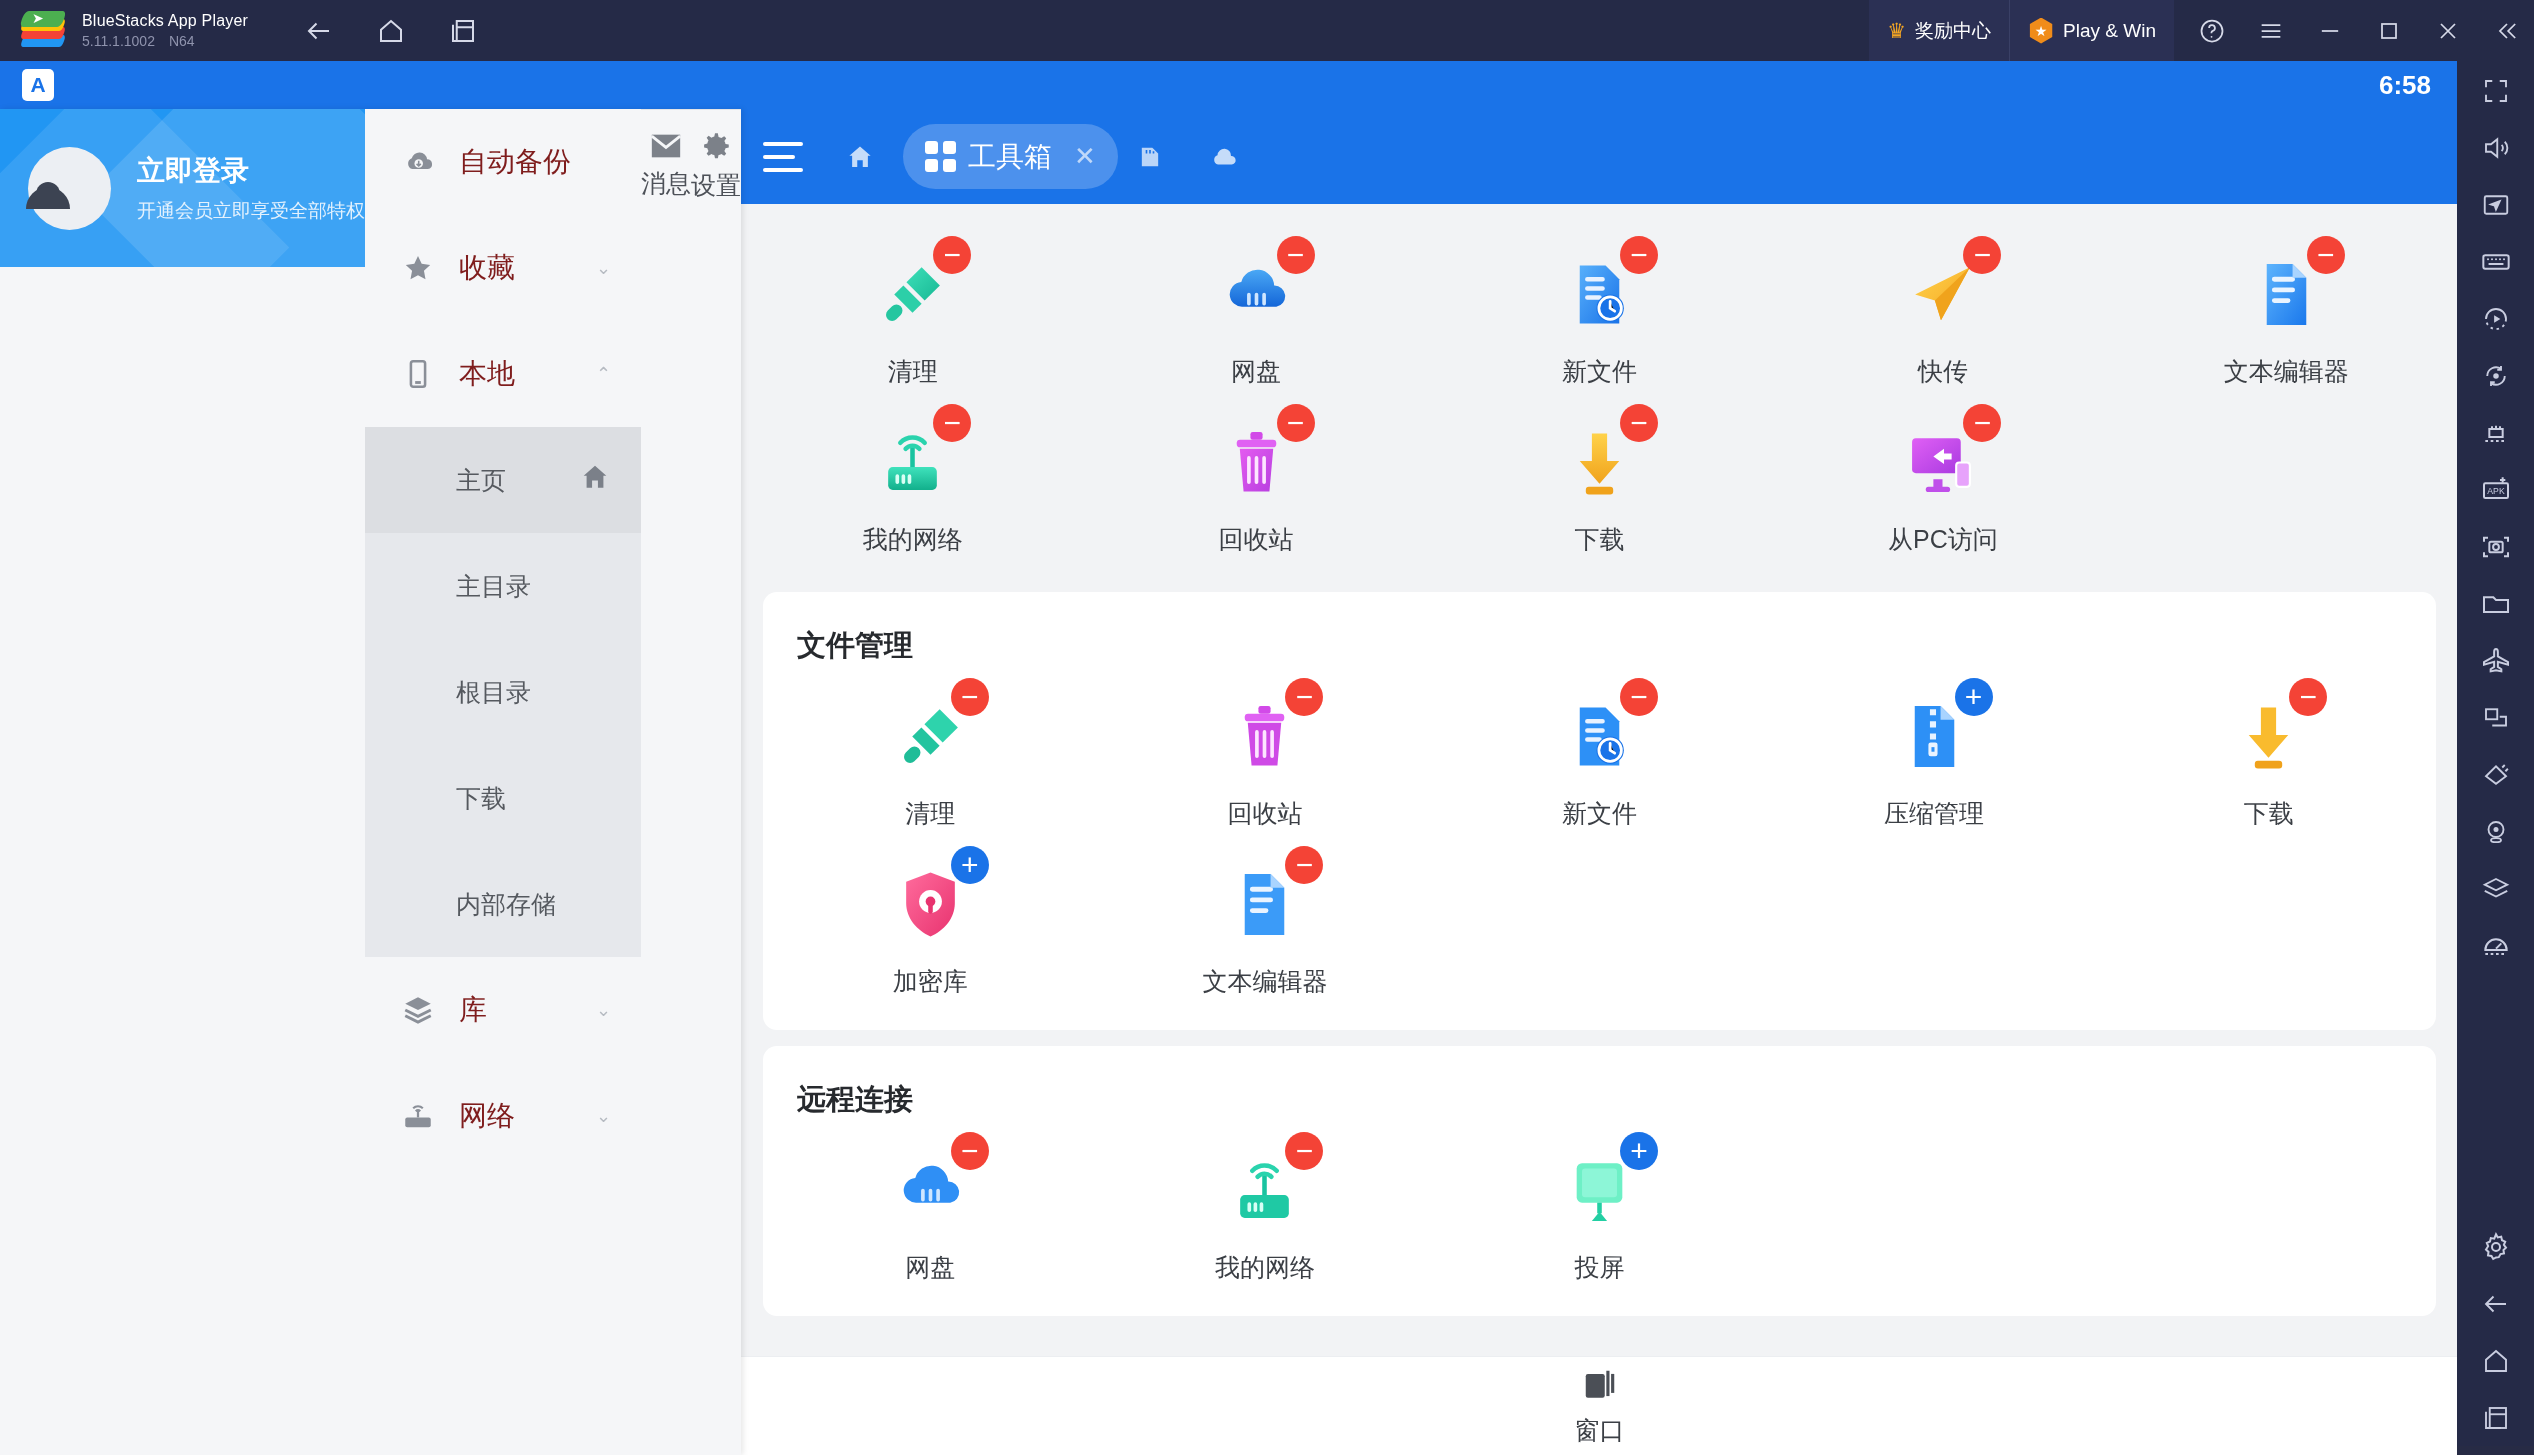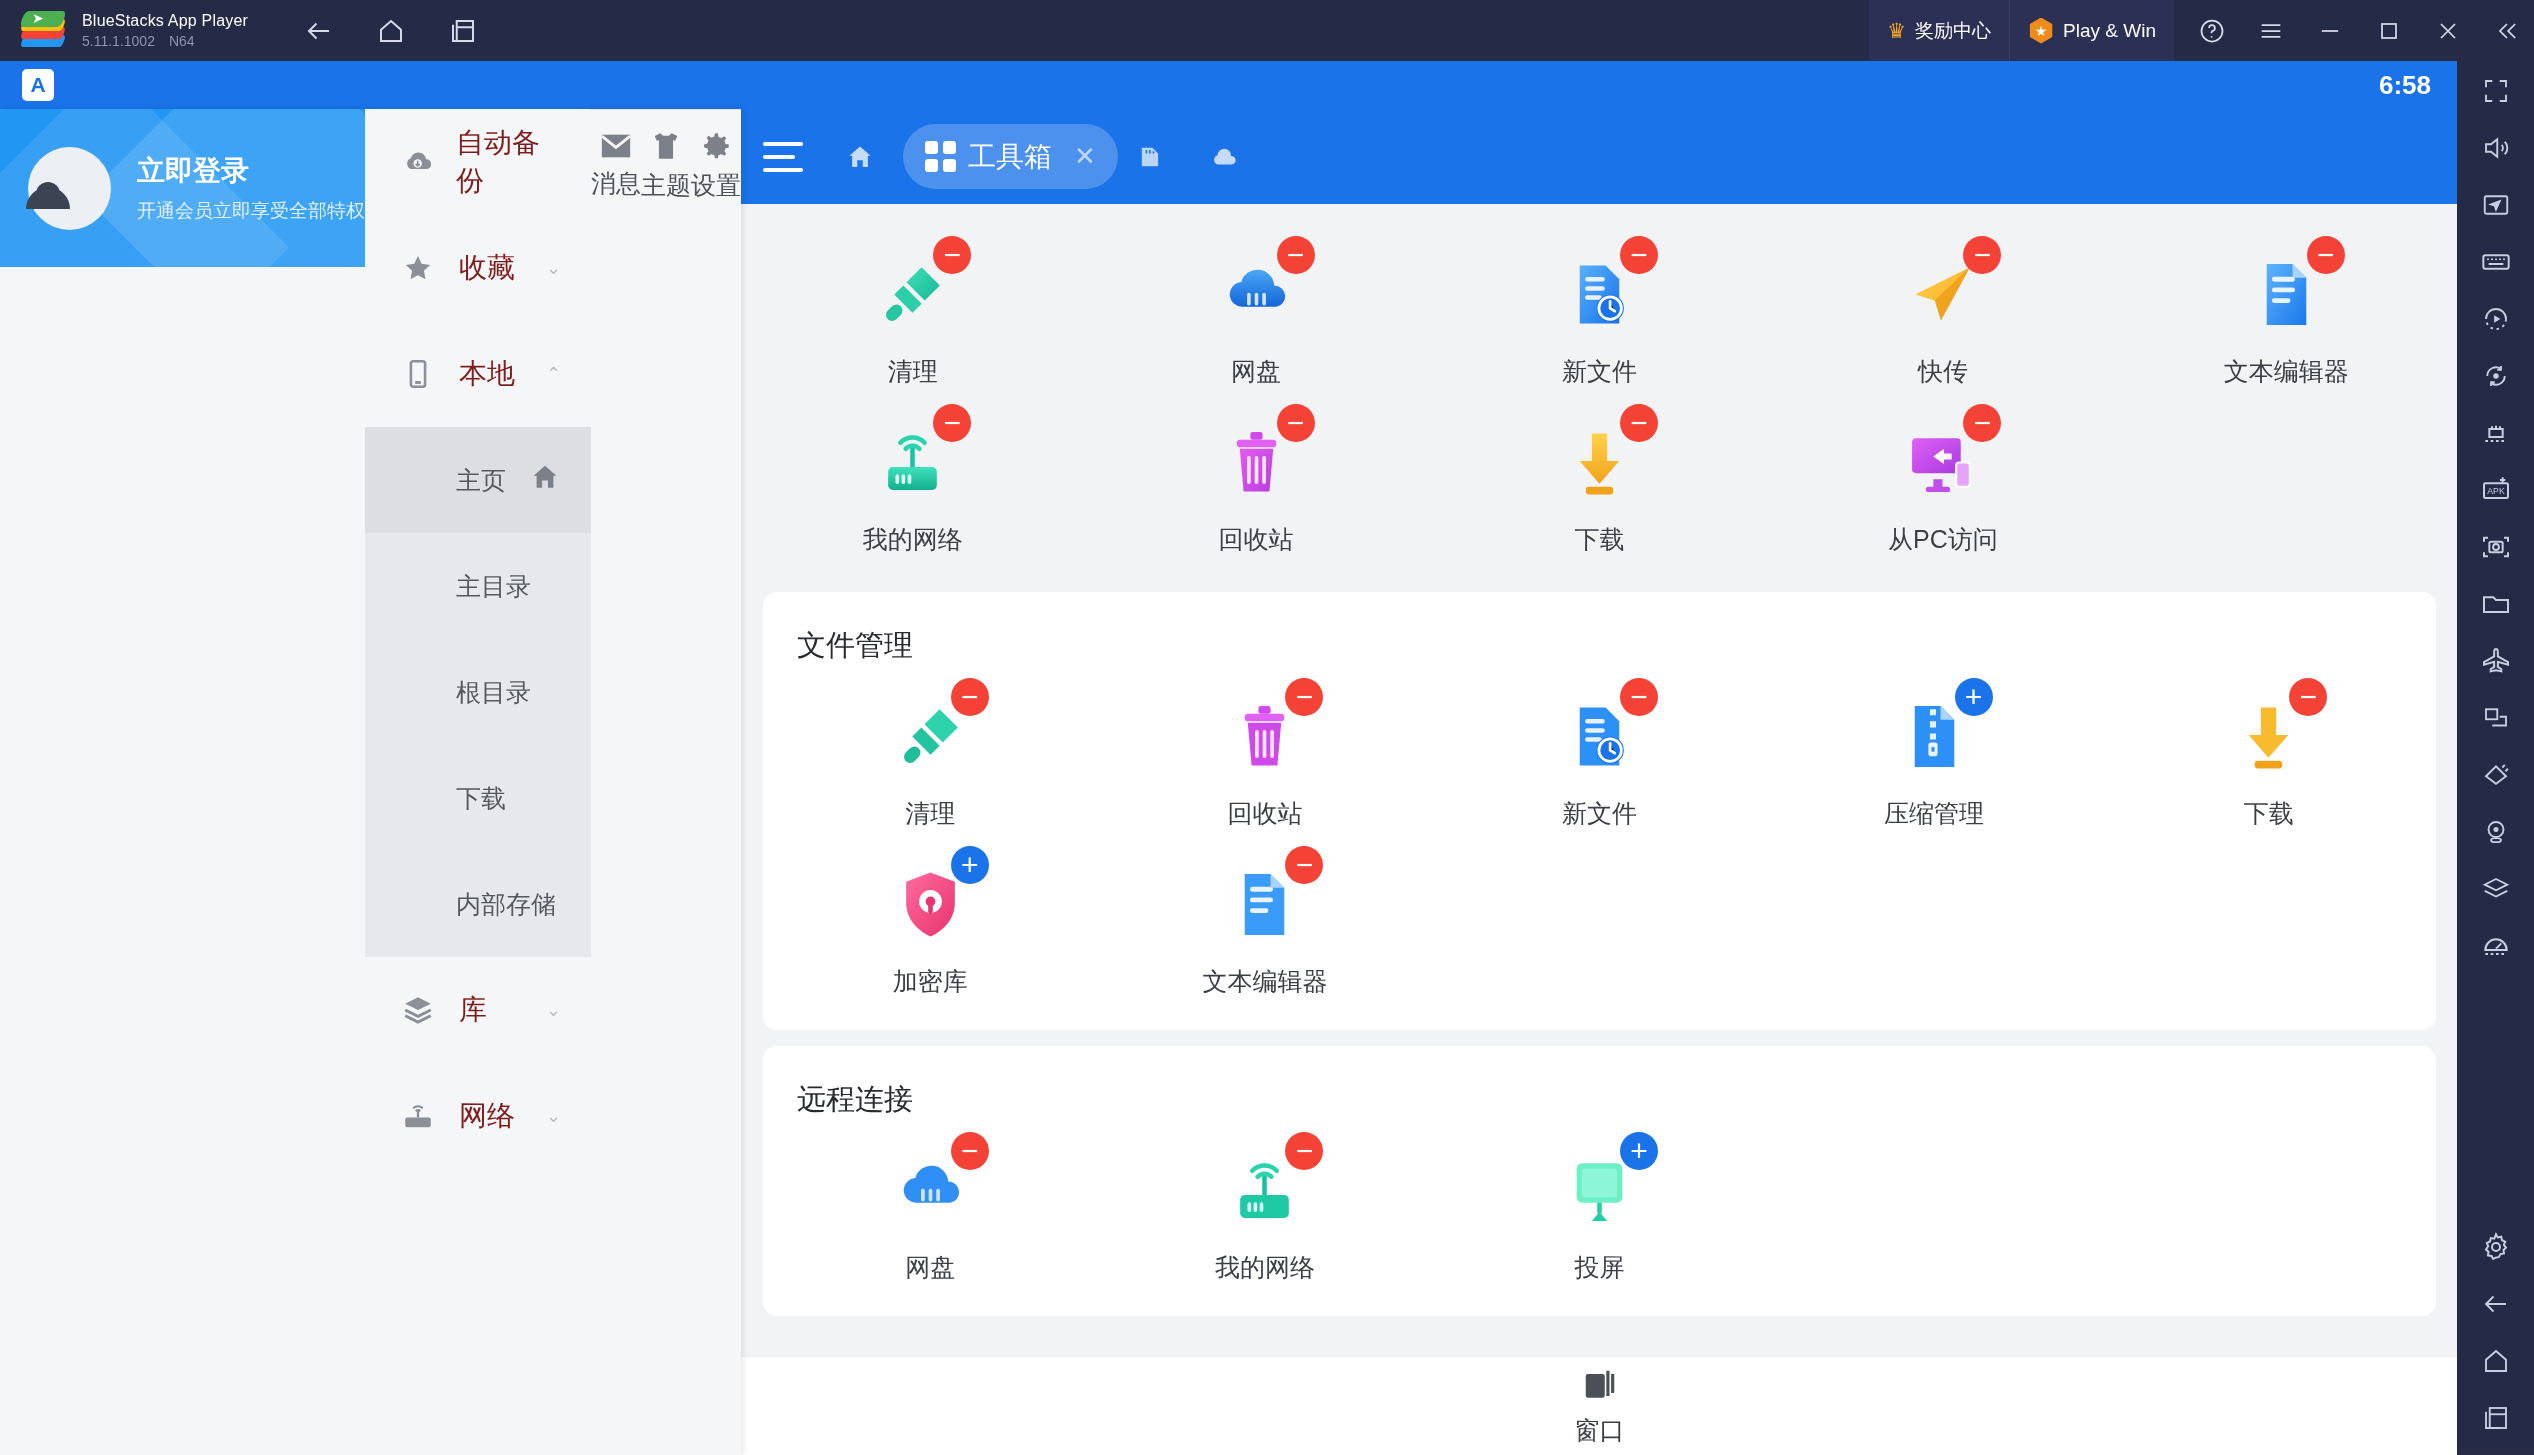--- a/index.html
+++ b/index.html
@@ -159,21 +159,21 @@
     height: 89px; background: #ffffff; display: flex; align-items: center;
     justify-content: space-between; padding: 0 34px; flex: 0 0 auto;
   }
   .confirmbar .cb { font-size: 29px; color: #303337; cursor: pointer; }
 
   .scrollarea { flex: 1 1 auto; overflow: hidden; position: relative; }
 
   .panel { background: #ffffff; border-radius: 14px; margin: 16px 22px;
      padding: 10px 0 22px 0; }
   .panel.flat { background: #f2f3f5; border-radius: 0; margin: 0; padding: 26px 0 10px 0; }
-  .panel-title { font-size: 29px; font-weight: normal; color: #272a2e;
+  .panel-title { font-size: 29px; font-weight: bold; color: #272a2e;
      padding: 24px 0 6px 34px; }
 
   .igrid { display: grid; grid-template-columns: repeat(5, 1fr); }
   .icell { display: flex; flex-direction: column; align-items: center;
      padding: 22px 0 10px 0; cursor: pointer; }
   .iwrap { position: relative; width: 85px; height: 85px;
      display: flex; align-items: center; justify-content: center; }
   .ilabel { margin-top: 18px; font-size: 25px; color: #3b3f45; }
   .badge { position: absolute; top: -16px; right: -16px; width: 38px; height: 38px;
      border-radius: 50%; display: flex; align-items: center; justify-content: center;
@@ -389,28 +389,20 @@
             <svg width="34" height="30" viewBox="0 0 24 20" fill="#7c8189">
                 <path d="M2 2h20v16H2z"></path>
                 <path d="M2 3l10 8 10-8" stroke="#f5f6f8" stroke-width="2" fill="none"></path>
               </svg>
           </span>
           <span class="bl">消息</span>
         </div>
         <div class="dbtn">
           <span class="bi">
             <svg width="34" height="34" viewBox="0 0 24 24" fill="#7c8189">
-                <path d="M8 3l-4 2 1.6 3.4L7 7.8V21h10V7.8l1.4.6L20 5l-4-2-2 1.8h-4z"></path>
-              </svg>
-          </span>
-          <span class="bl">主题</span>
-        </div>
-        <div class="dbtn">
-          <span class="bi">
-            <svg width="34" height="34" viewBox="0 0 24 24" fill="#7c8189">
                 <path d="M12 8.2a3.8 3.8 0 100 7.6 3.8 3.8 0 000-7.6zm9 4.8v-2l-2.3-.5a7 7 0 00-.8-2l1.3-2-1.4-1.4-2 1.3a7 7 0 00-2-.8L13.3 3h-2l-.5 2.3a7 7 0 00-2 .8l-2-1.3L5.4 6.2l1.3 2a7 7 0 00-.8 2L3.6 11v2l2.3.5c.2.7.5 1.4.8 2l-1.3 2 1.4 1.4 2-1.3c.6.4 1.3.6 2 .8l.5 2.3h2l.5-2.3c.7-.2 1.4-.4 2-.8l2 1.3 1.4-1.4-1.3-2c.4-.6.6-1.3.8-2z"></path>
               </svg>
           </span>
           <span class="bl">设置</span>
         </div>
       </div>
     </div>
 
     <div class="main">
 

